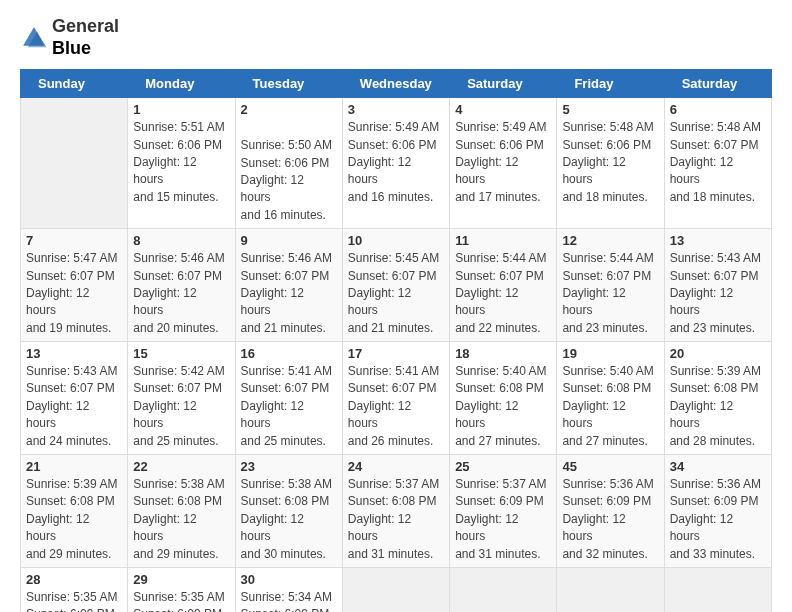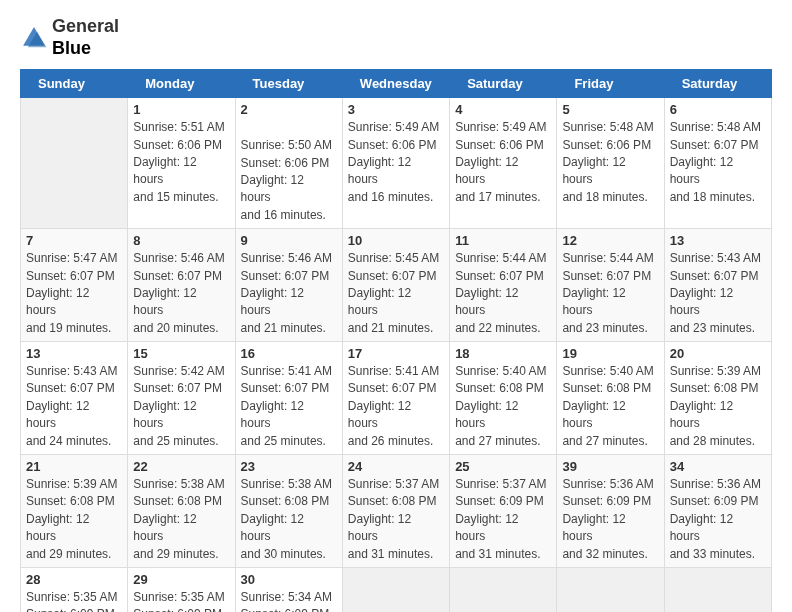--- a/index.html
+++ b/index.html
@@ -234,21 +234,21 @@
 and 31 minutes.</div>
           </td>
           <td>
             <span class="day-num">25</span>
             <div class="cell-text" style="white-space: pre-line;">Sunrise: 5:37 AM
 Sunset: 6:09 PM
 Daylight: 12 hours
 and 31 minutes.</div>
           </td>
           <td>
-            <span class="day-num">39</span>
+            <span class="day-num">45</span>
             <div class="cell-text" style="white-space: pre-line;">Sunrise: 5:36 AM
 Sunset: 6:09 PM
 Daylight: 12 hours
 and 32 minutes.</div>
           </td>
           <td>
             <span class="day-num">34</span>
             <div class="cell-text" style="white-space: pre-line;">Sunrise: 5:36 AM
 Sunset: 6:09 PM
 Daylight: 12 hours

